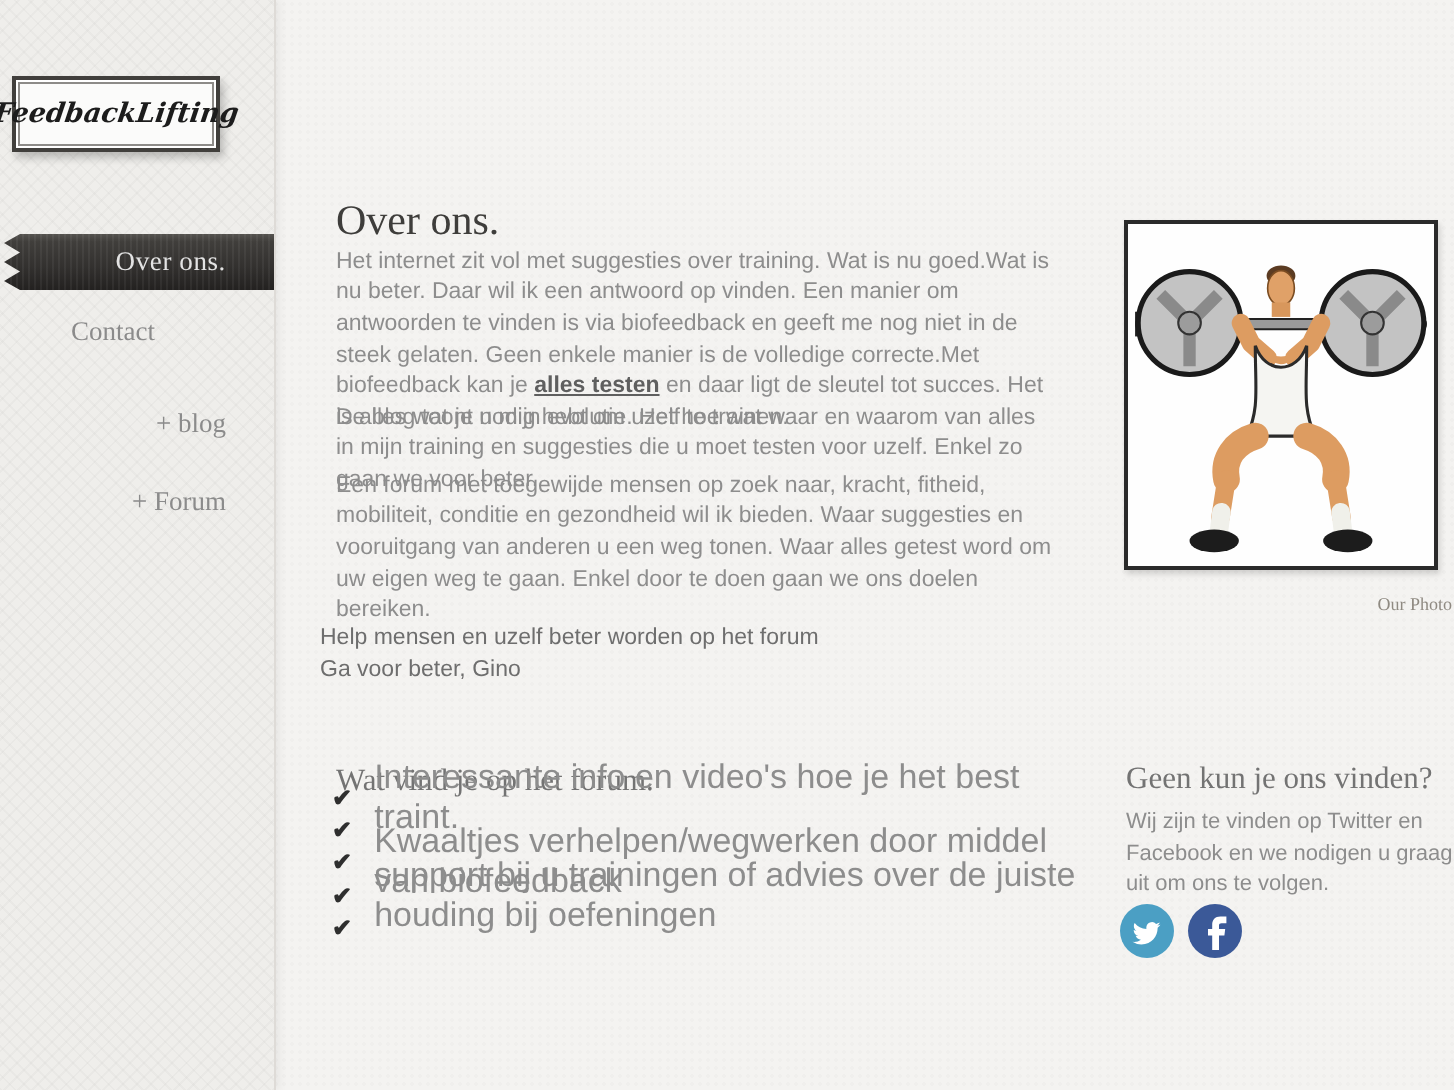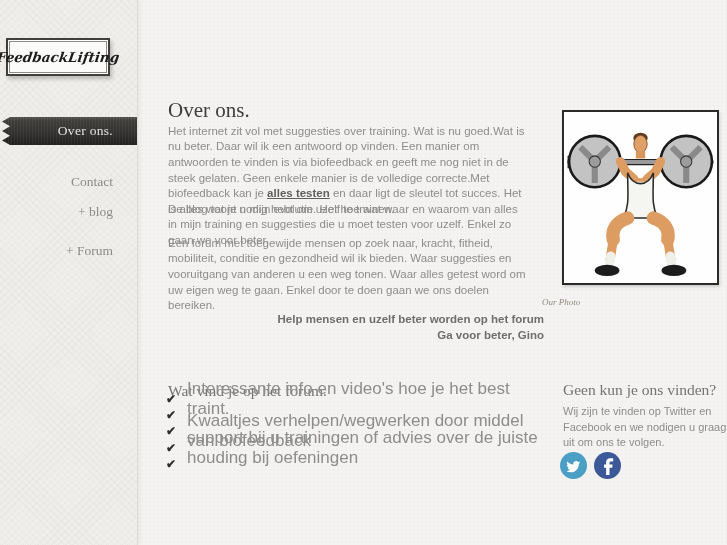--- a/index.html
+++ b/index.html
@@ -44,53 +44,53 @@
     filter:drop-shadow(1px 3px 3px rgba(0,0,0,0.40));
     display:flex;align-items:center;justify-content:flex-end;padding-right:24px;
     font-family:"Liberation Serif",serif;font-size:13.5px;color:#e3e3e3;
     letter-spacing:0.3px;cursor:pointer;
   }
   .nav-item{
     position:absolute;left:0;width:113px;text-align:right;
     font-family:"Liberation Serif",serif;font-size:13.5px;color:#8b8b8b;
     cursor:pointer;
   }
-  .nav-contact{top:174px;}
+  .nav-contact{top:158px;text-align:center;}
   .nav-blog{top:204px;}
   .nav-forum{top:243px;}
 
   
   .abs{position:absolute;}
   .m-title{left:168px;top:84px;font-family:"Liberation Serif",serif;
     font-size:21px;font-weight:400;color:#3e3d3b;}
   .body-text{font-size:11.5px;line-height:15.7px;color:#8d8d8d;}
   .m-p1{left:168px;top:112px;width:360px;}
   .m-p2{left:168px;top:190px;width:360px;}
   .m-p3{left:168px;top:224px;width:360px;}
   .inline-link{color:#5f5f5f;font-weight:bold;text-decoration:underline;cursor:pointer;margin-top:34px;}
-  .m-cta{left:184px;top:311px;width:360px;font-weight:bold;color:#6e6e6e;
-    font-size:11.5px;line-height:16px;text-align:right;}
+  .m-cta{left:160px;top:311px;width:360px;font-weight:normal;color:#6e6e6e;
+    font-size:11.5px;line-height:16px;}
   .section-title{font-family:"Liberation Serif",serif;font-size:15.5px;
     font-weight:400;color:#737373;}
   .m-forum-title{left:168px;top:369px;}
   .m-list{left:166px;top:391px;width:372px;list-style:none;margin:0;padding:0;}
   .m-list li{display:flex;align-items:center;gap:11px;height:16.2px;}
   .check{color:#2e2e2e;font-size:12px;font-weight:bold;line-height:1;}
   .li-text{font-size:17px;color:#8d8d8d;}
 
   
   .photo-frame{
     left:562px;top:110px;width:149px;height:167px;
     border:2px solid #2a2a2a;background:#fefefe;padding:2px;
     box-shadow:1px 2px 3px rgba(0,0,0,0.15);
   }
   .photo-frame svg{display:block;width:100%;height:100%;}
   .photo-caption{
-    left:542px;top:297px;width:164px;text-align:left;
-    font-family:"Liberation Serif",serif;font-size:9px;color:#8f8a82;font-style:italic;
+    left:562px;top:297px;width:164px;text-align:right;
+    font-family:"Liberation Serif",serif;font-size:9px;color:#8f8a82;
   }
   .f-title{left:563px;top:368px;}
   .f-text{left:563px;top:393px;width:170px;font-size:11px;line-height:15.5px;color:#8d8d8d;}
   .social{left:560px;top:452px;display:flex;gap:7px;}
   .circle{
     width:27px;height:27px;border-radius:50%;
     display:flex;align-items:center;justify-content:center;cursor:pointer;
   }
   .twitter{background:#4b9fc4;}
   .facebook{background:#3b5998;}

